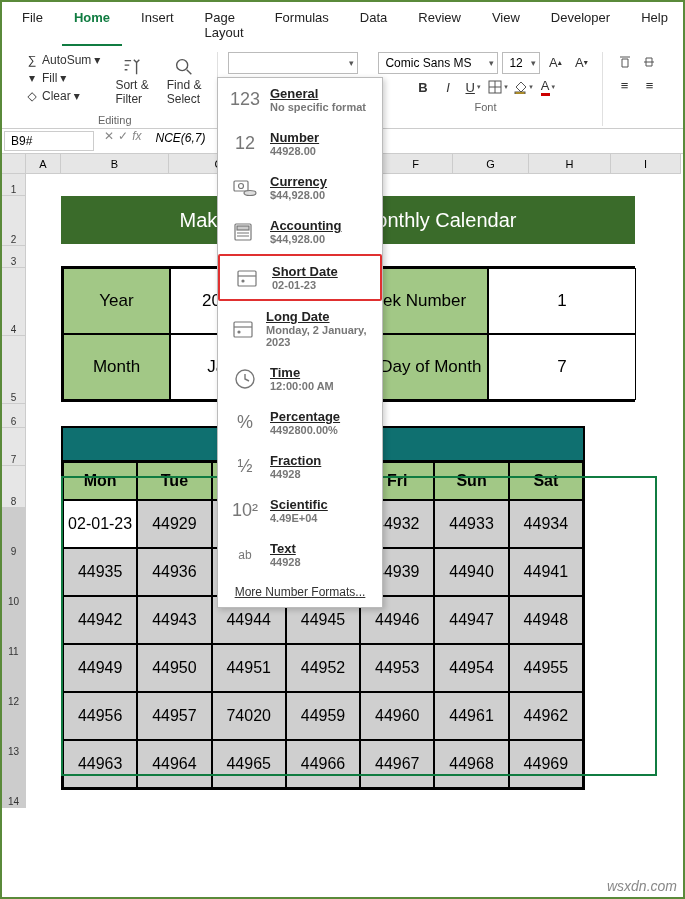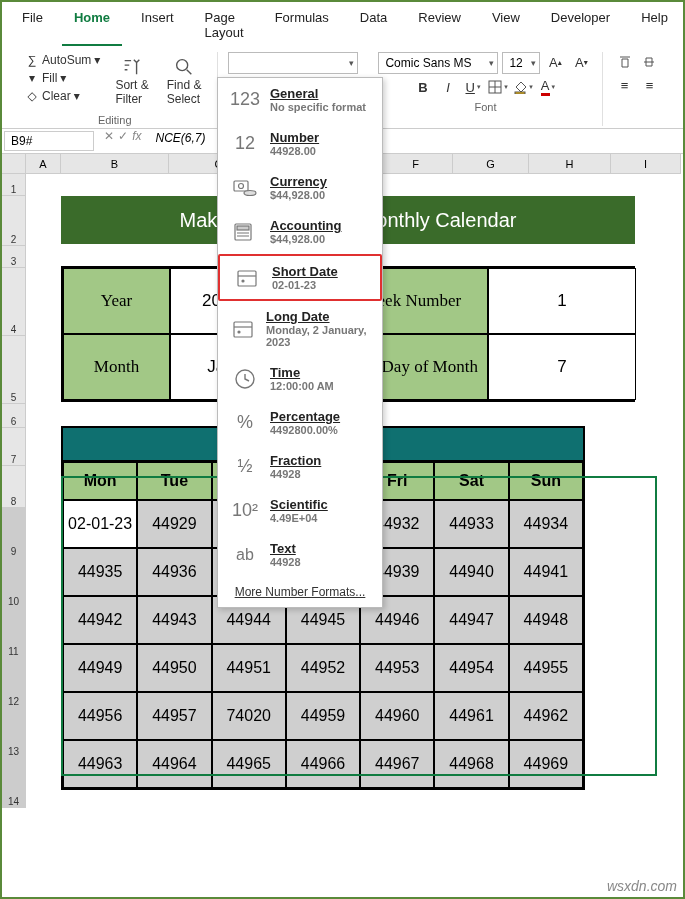--- a/index.html
+++ b/index.html
@@ -30,21 +30,21 @@
 .grid-area { display:flex; height: calc(100% - 160px); overflow:hidden;}
 .row-headers { display:flex; flex-direction:column;}
 .row-header { width:24px; background:#e6e6e6; border-right:1px solid #ccc; border-bottom:1px solid #ccc; display:flex; align-items:flex-end; justify-content:center; font-size:10px; font-family:"Segoe UI",sans-serif; color:#333;}
 .row-header.sel { background:#ccc; }
 .col-header { background:#e6e6e6; border-right:1px solid #ccc; border-bottom:1px solid #ccc; display:flex; align-items:center; justify-content:center; font-size:11px; font-family:"Segoe UI",sans-serif;}
 .select-all { width:24px; height:20px; background:#e6e6e6; border-right:1px solid #ccc; border-bottom:1px solid #ccc;}
 .sheet { flex:1; position:relative; overflow:hidden;}
 .title-banner { background:#3a6b2a; color:#fff; font-size:20px; height:48px; display:flex; align-items:center; justify-content:center; }
 .param-table { border:2px solid #000; display:grid; grid-template-columns: 107px 102px 64px 152px 148px; }
 .param-cell { border:1px solid #000; display:flex; align-items:center; justify-content:center; font-size:17px; height:66px; background:#fff;}
-.param-cell.hdr { background:#a2c886;font-family:Liberation Serif, serif; }
+.param-cell.hdr { background:#a2c886; }
 .gap-cell { background:#fff;}
 .cal { border:2px solid #000;}
 .cal-title { background:#0f7070; color:#fff; height:34px; display:flex; align-items:center; justify-content:center; font-size:18px; border-bottom:2px solid #000;}
 .cal-head { display:flex;}
 .cal-head div { flex:1; background:#a2c886; border:1px solid #000; height:38px; display:flex; align-items:center; justify-content:center; font-size:16px; font-weight:bold;}
 .cal-row { display:flex;}
 .cal-row div { flex:1; background:#cfcfcf; border:1px solid #000; height:48px; display:flex; align-items:center; justify-content:center; font-size:16px;}
 .cal-row div.sel { background:#fff;}
 .selection-border { position:absolute; border:2px solid #107c41; pointer-events:none;}
 .format-popup { position:absolute; top:75px; left:215px; width:166px; background:#fff; border:1px solid #bbb; box-shadow:2px 2px 6px rgba(0,0,0,0.2); font-family:"Segoe UI",sans-serif; z-index:10;}
@@ -223,22 +223,22 @@
     <div style="height:24px"></div>
 
     <div style="margin-left:35px; width:524px;" class="cal">
       <div class="cal-title">January-2023</div>
       <div class="cal-head" id="cal-head">
           <div>Mon</div>
           <div>Tue</div>
           <div>Wed</div>
           <div>Thu</div>
           <div>Fri</div>
+          <div>Sun</div>
           <div>Sat</div>
-          <div>Sun</div>
         </div>
       <div id="cal-body">
           <div class="cal-row">
             <div class="sel">02-01-23</div>
             <div>44929</div>
             <div>44930</div>
             <div>44931</div>
             <div>44932</div>
             <div>44933</div>
             <div>44934</div>
@@ -400,21 +400,21 @@
       <div class="fmt-icon">
         <span style="font-size:18px;color:#777">10²</span>
       </div>
       <div class="fmt-text">
         <div class="fmt-title">Scientific</div>
         <div class="fmt-sample">4.49E+04</div>
       </div>
     </div>
     <div class="fmt-item">
       <div class="fmt-icon">
-        <span style="font-size:16px;color:#777">ab</span>
+        <span style="font-size:12px;color:#777">ab</span>
       </div>
       <div class="fmt-text">
         <div class="fmt-title">Text</div>
         <div class="fmt-sample">44928</div>
       </div>
     </div>
     <div class="fmt-more">More Number Formats...</div>
   </div>
 
 <div class="watermark">wsxdn.com</div>

